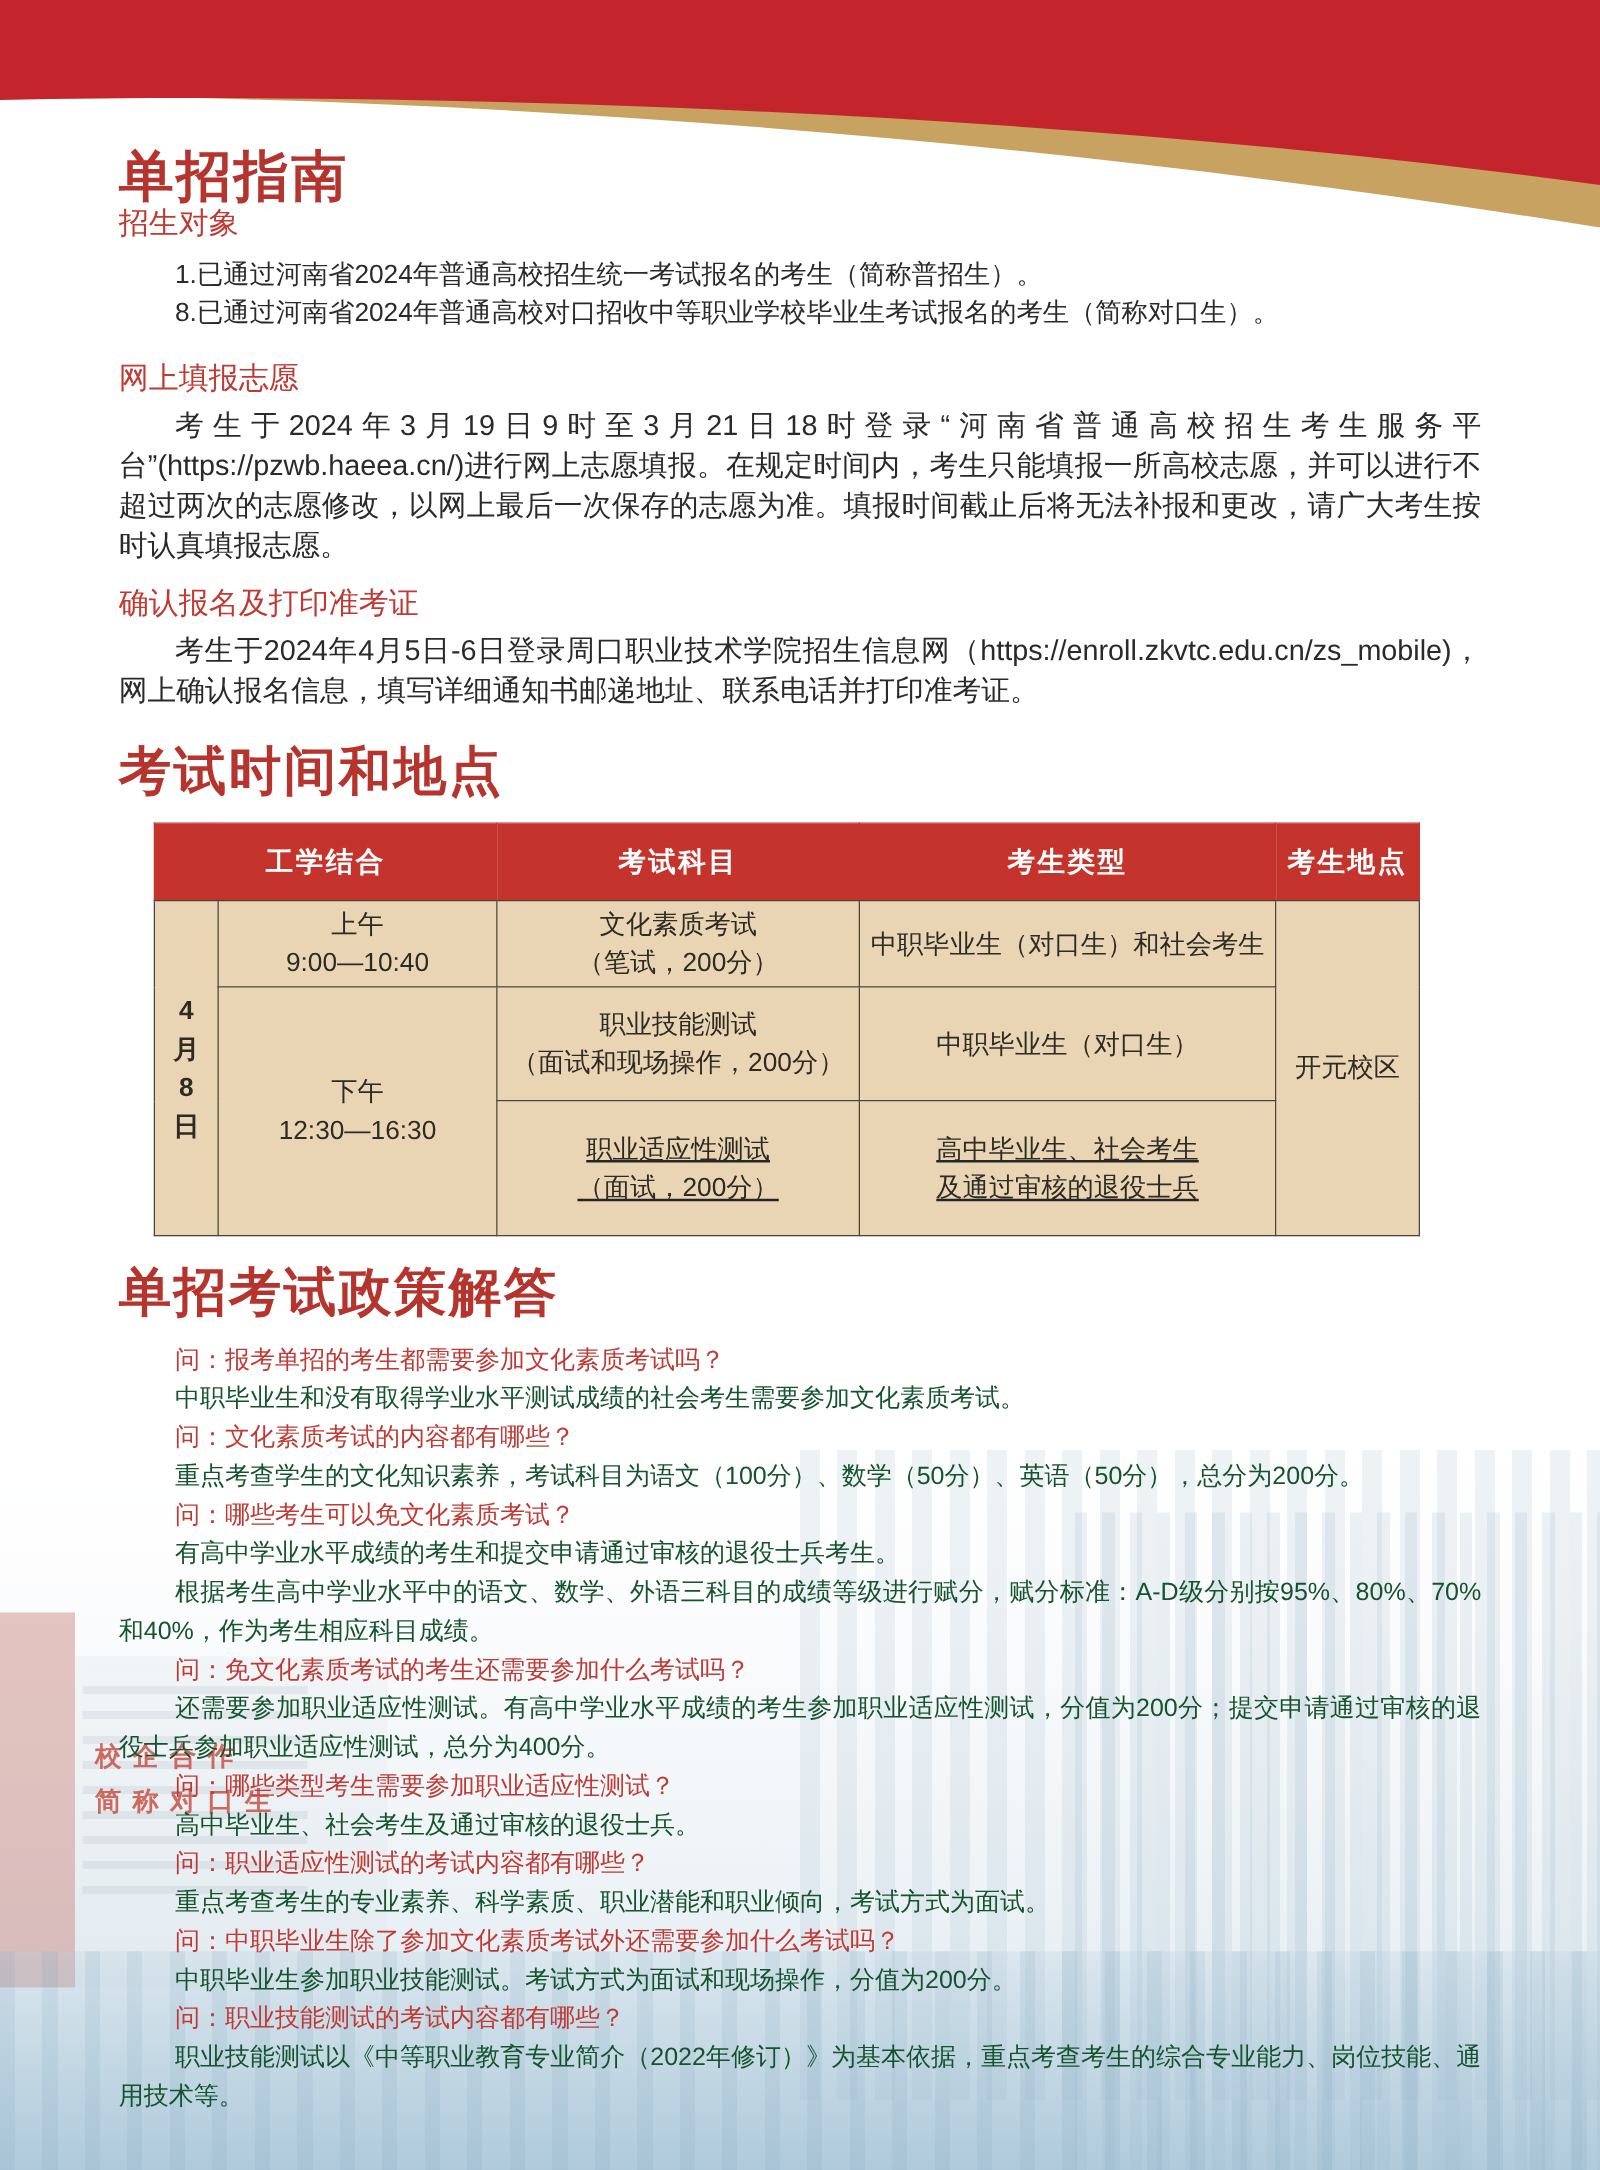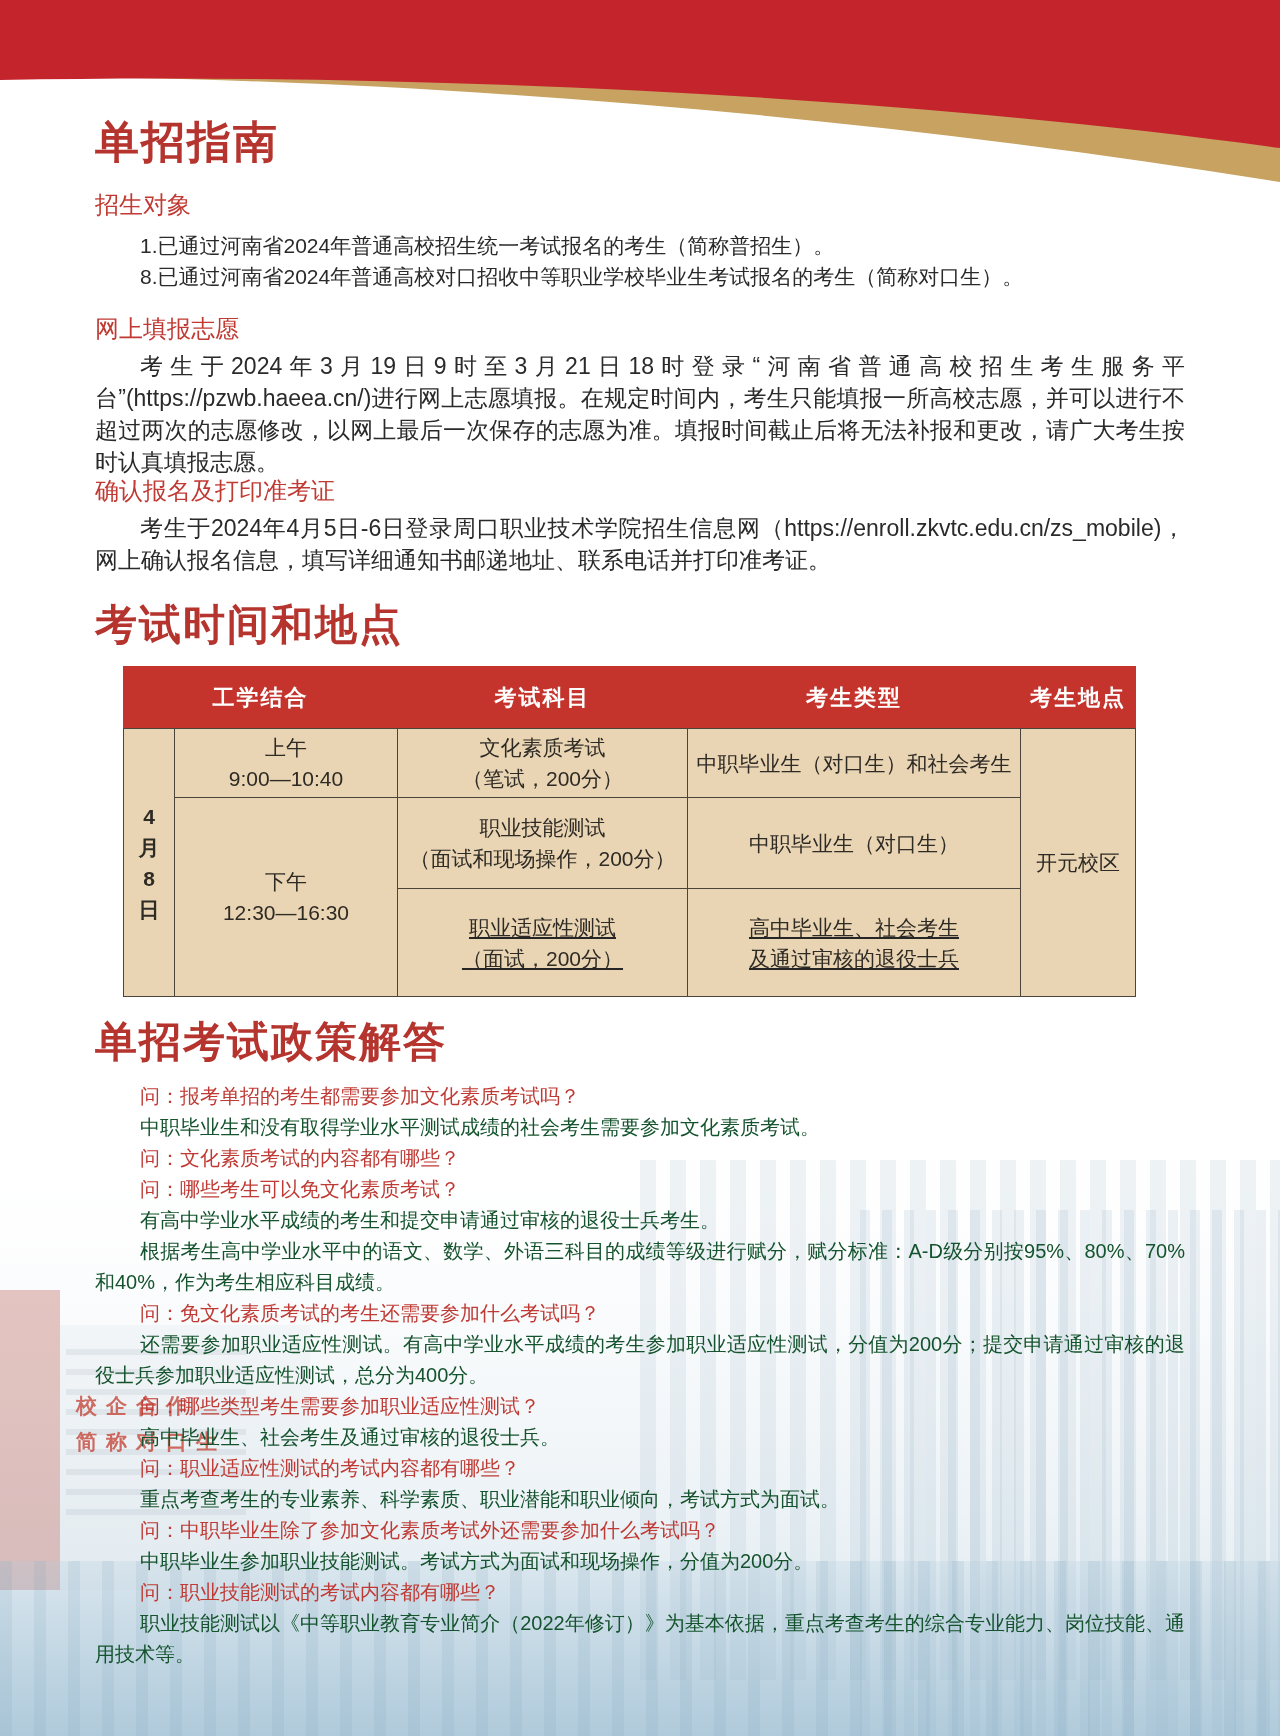--- a/index.html
+++ b/index.html
@@ -33,23 +33,23 @@
     letter-spacing:9px;color:rgba(198,76,64,.82);font-weight:bold;}
   .ph-water{position:absolute;left:0;bottom:0;width:1280px;height:175px;
     background:linear-gradient(180deg,rgba(180,206,222,.25),rgba(148,184,206,.6));}
   .ph-water::after{content:"";position:absolute;inset:0;opacity:.25;
     background:repeating-linear-gradient(90deg,rgba(110,150,175,.5) 0 12px,rgba(255,255,255,0) 12px 34px);}
   
   .content{position:relative;z-index:2;padding:118px 95px 0 95px;width:1090px;}
   .h1{font-size:44px;line-height:48px;font-weight:bold;color:#b5342e;letter-spacing:2px;margin:0;}
   .h2{font-size:42px;line-height:46px;font-weight:bold;color:#b5342e;letter-spacing:2px;margin:0;}
   .h3{font-size:24px;line-height:26px;font-weight:normal;color:#c03a33;margin:0;}
-  .mt-h3a{margin-top:26px;}
+  .mt-h3a{}
   .mt-h3b{margin-top:24px;}
-  .mt-h3c{}
+  .mt-h3c{margin-top:18px;}
   .para{font-size:23px;line-height:32px;margin:8px 0 0 0;text-align:justify;text-indent:45px;color:#2a2a2a;}
   .listline{font-size:21px;line-height:31px;margin:0;padding-left:45px;color:#2a2a2a;}
   .list-top{margin-top:12px;}
   .exam-title{margin-top:26px;}
   .qa-title{margin-top:22px;}
   
   table.exam{border-collapse:collapse;table-layout:fixed;width:1012px;margin:18px 0 0 28px;}
   table.exam th,table.exam td{border:1.5px solid #4a443c;padding:0 6px;text-align:center;vertical-align:middle;}
   table.exam th{background:#c5342c;color:#ffffff;font-size:22px;font-weight:bold;letter-spacing:2px;
     height:61px;border-color:#c5342c;border-bottom:1.5px solid #4a443c;border-left:1px solid rgba(255,255,255,.55);}
@@ -147,20 +147,21 @@
         </tr>
       </tbody>
     </table>
 
     <h2 class="h2 qa-title">单招考试政策解答</h2>
 
     <div class="qa">
       <p class="qa-line qa-q">问：报考单招的考生都需要参加文化素质考试吗？</p>
       <p class="qa-line qa-a">中职毕业生和没有取得学业水平测试成绩的社会考生需要参加文化素质考试。</p>
       <p class="qa-line qa-q">问：文化素质考试的内容都有哪些？</p>
+      <p class="qa-line qa-a">重点考查学生的文化知识素养，考试科目为语文（100分）、数学（50分）、英语（50分），总分为200分。</p>
       <p class="qa-line qa-q">问：哪些考生可以免文化素质考试？</p>
       <p class="qa-line qa-a">有高中学业水平成绩的考生和提交申请通过审核的退役士兵考生。</p>
       <p class="qa-line qa-a">根据考生高中学业水平中的语文、数学、外语三科目的成绩等级进行赋分，赋分标准：A-D级分别按95%、80%、70%和40%，作为考生相应科目成绩。</p>
       <p class="qa-line qa-q">问：免文化素质考试的考生还需要参加什么考试吗？</p>
       <p class="qa-line qa-a">还需要参加职业适应性测试。有高中学业水平成绩的考生参加职业适应性测试，分值为200分；提交申请通过审核的退役士兵参加职业适应性测试，总分为400分。</p>
       <p class="qa-line qa-q">问：哪些类型考生需要参加职业适应性测试？</p>
       <p class="qa-line qa-a">高中毕业生、社会考生及通过审核的退役士兵。</p>
       <p class="qa-line qa-q">问：职业适应性测试的考试内容都有哪些？</p>
       <p class="qa-line qa-a">重点考查考生的专业素养、科学素质、职业潜能和职业倾向，考试方式为面试。</p>
       <p class="qa-line qa-q">问：中职毕业生除了参加文化素质考试外还需要参加什么考试吗？</p>

